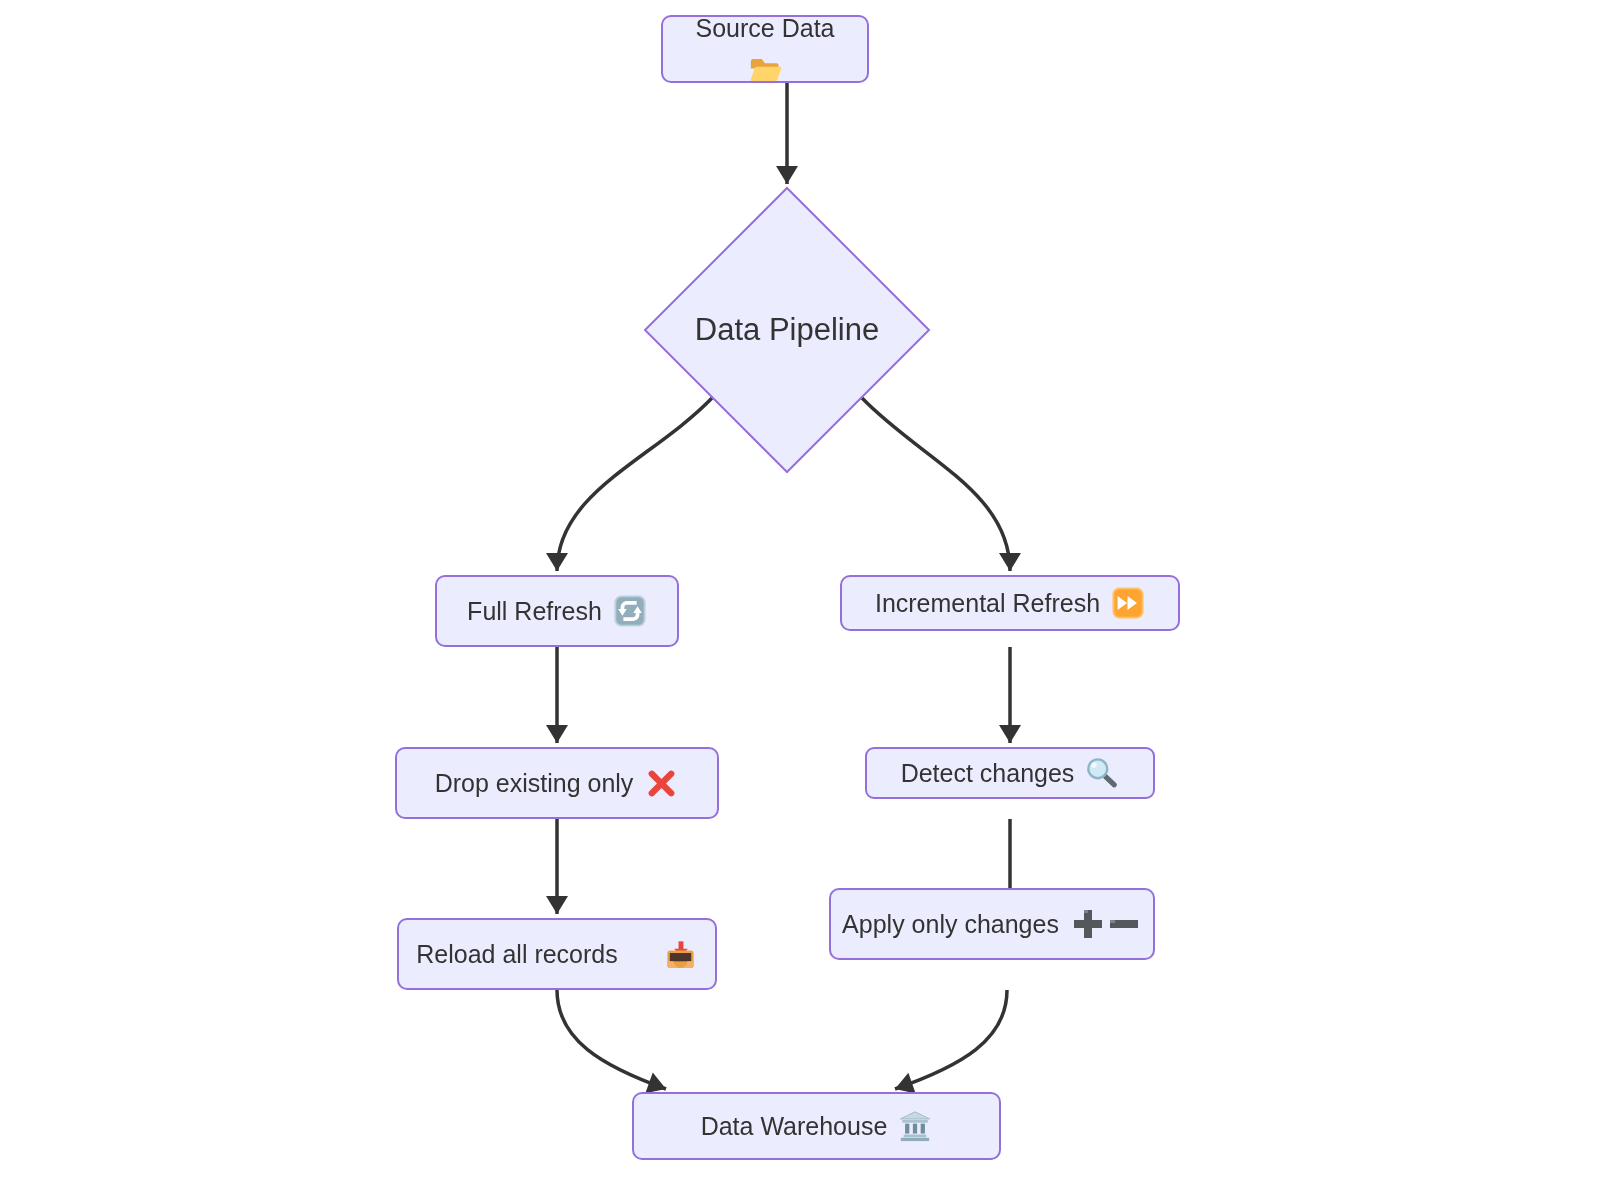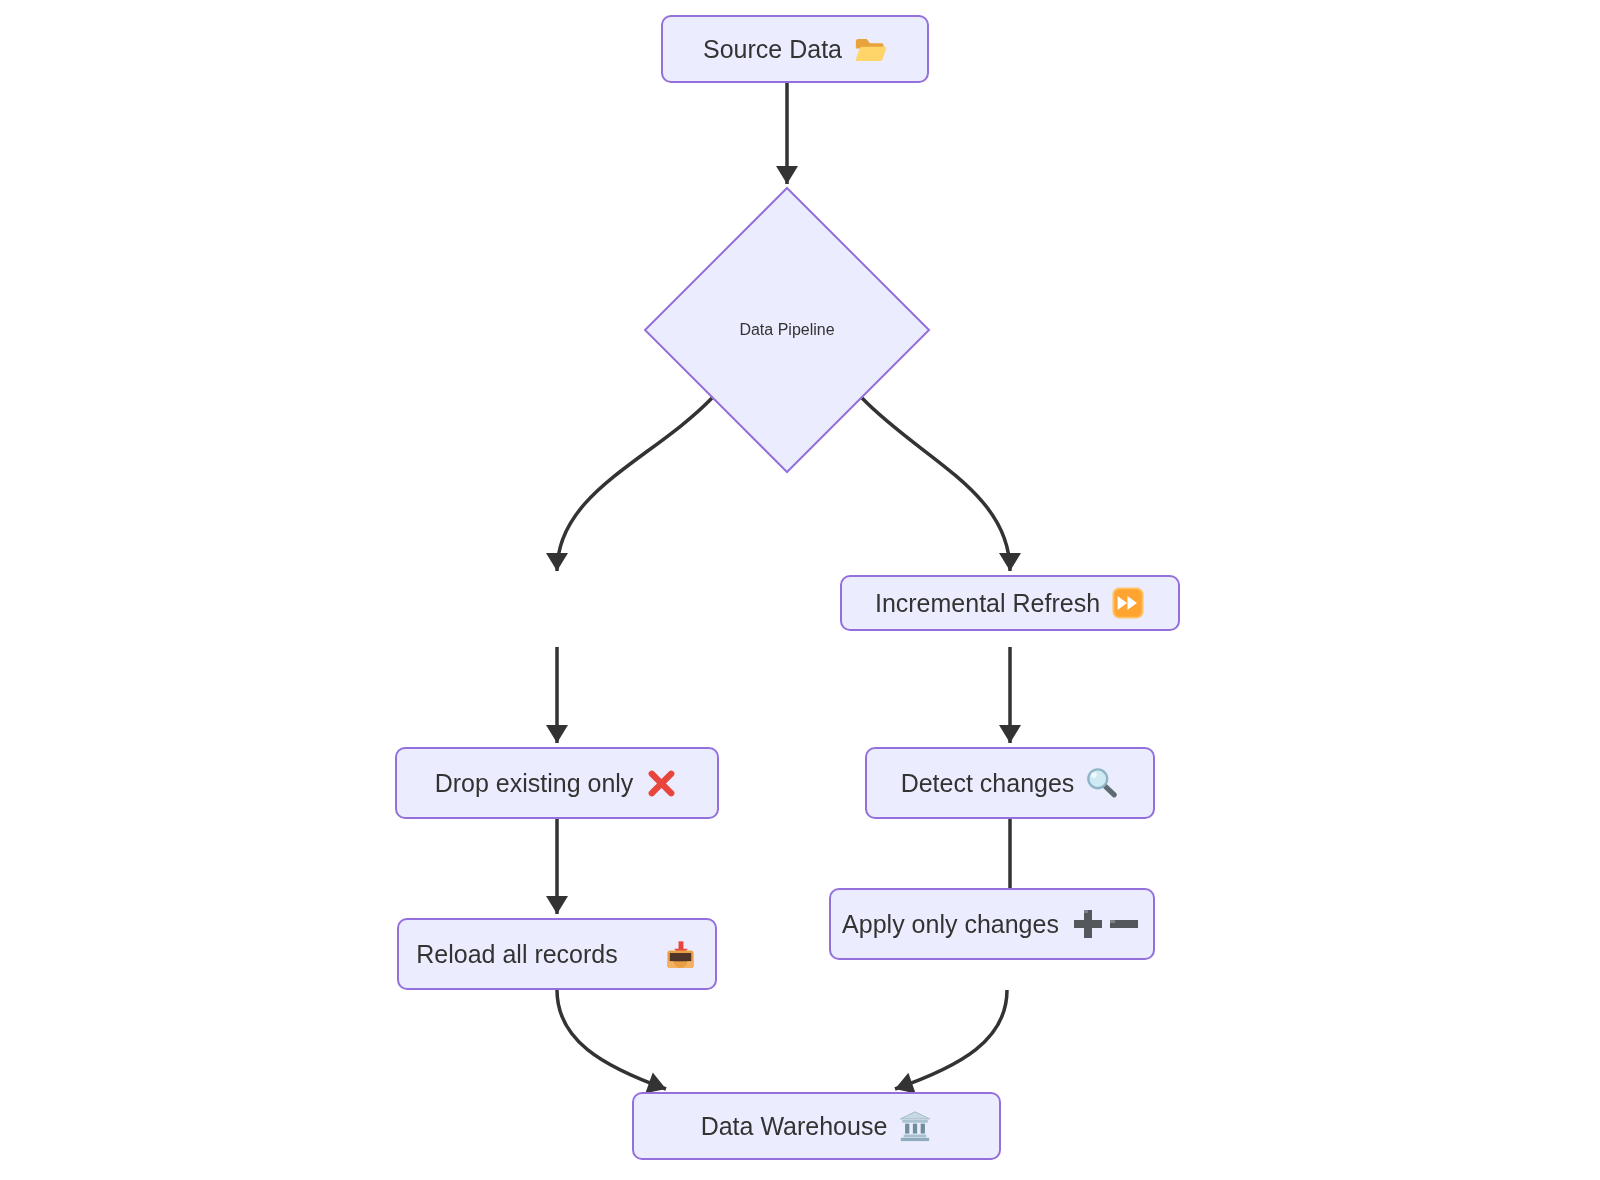--- a/index.html
+++ b/index.html
@@ -29,21 +29,21 @@
     border:2px solid var(--node-border);
     border-radius:10px;
     box-sizing:border-box;
     font-size:25px;
     color:var(--text);
     white-space:nowrap;
   }
   .diamond-label{
     position:absolute;
     display:flex;align-items:center;justify-content:center;
-    font-size:16px;color:var(--text);
+    font-size:31px;color:var(--text);
     white-space:nowrap;
   }
   .icon{display:block;flex:0 0 auto;}
 </style>
 </head>
 <body>
 
 <div class="stage">
 
   <svg class="edges" viewBox="0 0 1600 1180">
@@ -63,46 +63,56 @@
     <path class="edge" d="M 557 990 C 557 1040, 602 1066, 666 1089" marker-end="url(#arrow)"></path>
     <path class="edge" d="M 1007 990 C 1007 1040, 961 1066, 895 1089" marker-end="url(#arrow)"></path>
 
     <polygon class="diamond" points="787,188 929,330 787,472 645,330"></polygon>
   </svg>
 
   <div class="diamond-label" style="left:637px;top:310px;width:300px;height:40px;">
     <span>Data Pipeline</span>
   </div>
 
-  <div class="node" style="left:661px;top:15px;width:268px;height:68px;">
+  <div class="node" style="left:661px;top:15px;width:208px;height:68px;flex-direction:column;">
     <span>Source Data</span>
     <svg class="icon" width="34" height="31" viewBox="0 0 36 32">
       <path fill="#E8A33D" d="M3 27 V7.5 A2.5 2.5 0 0 1 5.5 5 h9 l3.5 4.5 H30 a2.5 2.5 0 0 1 2.5 2.5 v3 H3 z"></path>
       <path fill="#FFD469" d="M9.5 13 H33.8 a1.5 1.5 0 0 1 1.4 2 l-4 11.5 a2.5 2.5 0 0 1 -2.4 1.7 H4.5 a1.5 1.5 0 0 1 -1.4 -2 l4 -11.5 A2.5 2.5 0 0 1 9.5 13 z"></path>
     </svg>
   </div>
 
+  <div class="node" style="left:435px;top:575px;width:244px;height:72px;">
+    <span>Full Refresh</span>
+    <svg class="icon" width="34" height="34" viewBox="0 0 36 36">
+      <rect x="2.5" y="2.5" width="31" height="31" rx="6.5" fill="#92AEBC" stroke="#BAD1DB" stroke-width="2"></rect>
+      <path d="M25 9.5 H14.5 a4.5 4.5 0 0 0 -4.5 4.5 v2.5" stroke="#ffffff" stroke-width="4" fill="none"></path>
+      <polygon points="5.5,16 14.5,16 10,23" fill="#ffffff"></polygon>
+      <path d="M11 26.5 H21.5 a4.5 4.5 0 0 0 4.5 -4.5 v-2.5" stroke="#ffffff" stroke-width="4" fill="none"></path>
+      <polygon points="21.5,20 30.5,20 26,13" fill="#ffffff"></polygon>
+    </svg>
+  </div>
 
   <div class="node" style="left:840px;top:575px;width:340px;height:56px;">
     <span>Incremental Refresh</span>
     <svg class="icon" width="34" height="34" viewBox="0 0 36 36">
       <rect x="2.5" y="2.5" width="31" height="31" rx="6.5" fill="#FFA430" stroke="#FFC266" stroke-width="2"></rect>
       <polygon points="7,10.5 17,18 7,25.5" fill="#ffffff"></polygon>
       <polygon points="17.5,10.5 27.5,18 17.5,25.5" fill="#ffffff"></polygon>
     </svg>
   </div>
 
   <div class="node" style="left:395px;top:747px;width:324px;height:72px;">
     <span>Drop existing only</span>
     <svg class="icon" width="35" height="35" viewBox="0 0 36 36">
       <path d="M8 8 L28 28 M28 8 L8 28" stroke="#E8453C" stroke-width="6.5" stroke-linecap="round" fill="none"></path>
     </svg>
   </div>
 
-  <div class="node" style="left:865px;top:747px;width:290px;height:72px;">
+  <div class="node" style="left:865px;top:747px;width:290px;height:52px;border-radius:9px;">
     <span>Detect changes</span>
     <svg class="icon" width="34" height="34" viewBox="0 0 36 36">
       <line x1="21.5" y1="21.5" x2="31" y2="30.5" stroke="#5D6A72" stroke-width="5.5" stroke-linecap="round"></line>
       <circle cx="13.5" cy="13.5" r="10" fill="#CFE9F5" stroke="#8FB4C6" stroke-width="2.5"></circle>
       <circle cx="9.5" cy="9.5" r="3" fill="rgba(255,255,255,0.7)"></circle>
     </svg>
   </div>
 
   <div class="node" style="left:397px;top:918px;width:320px;height:72px;gap:45px;">
     <span>Reload all records</span>

